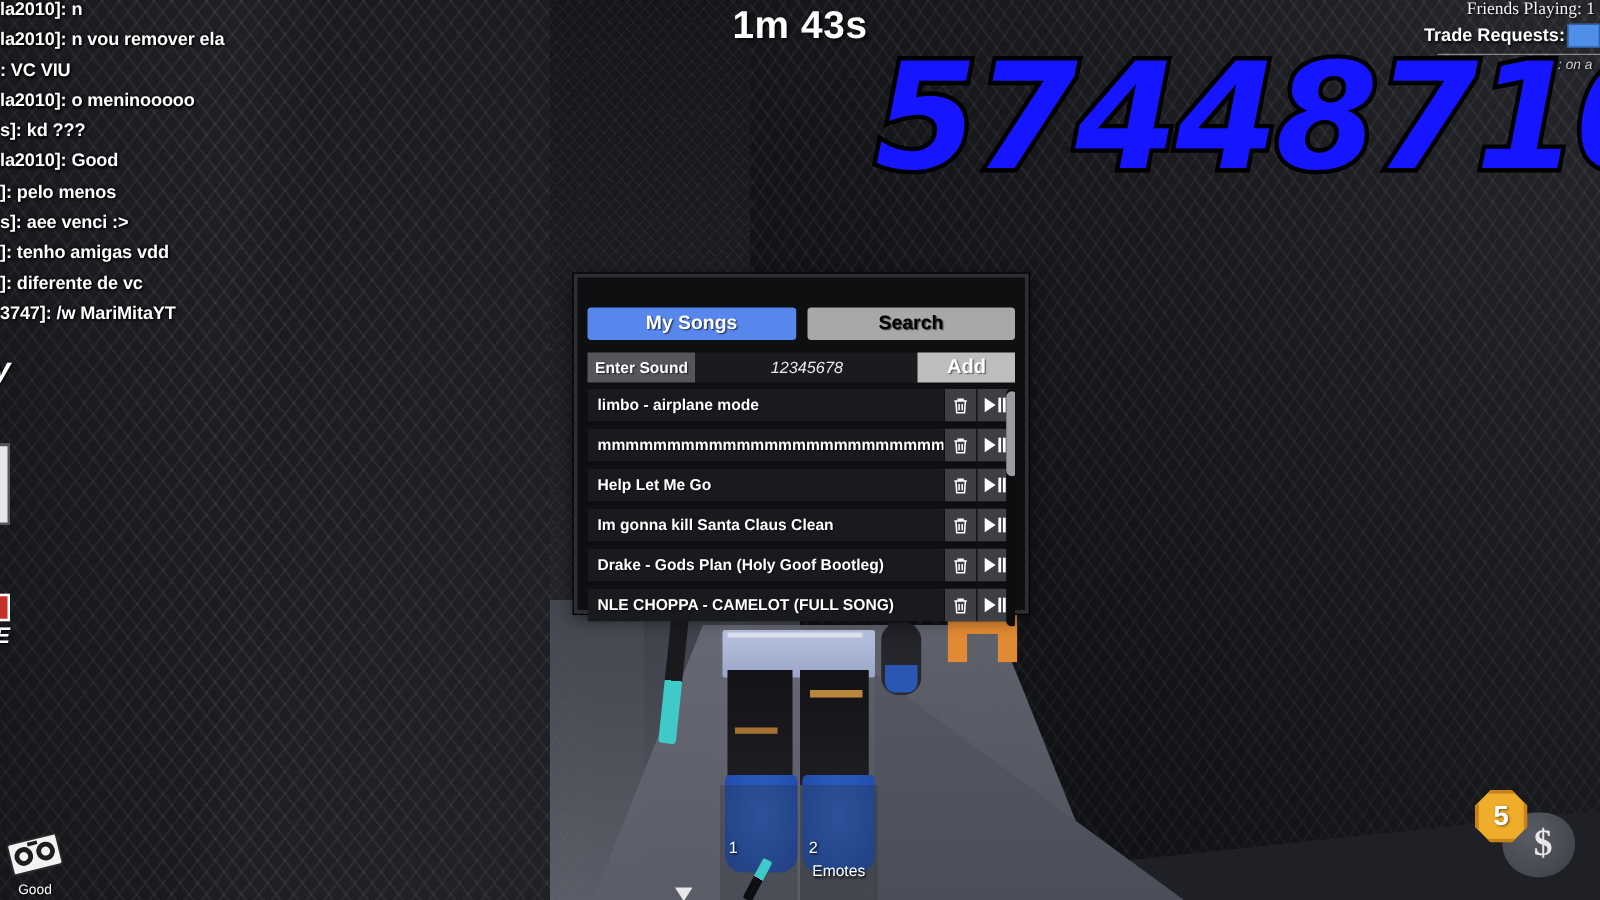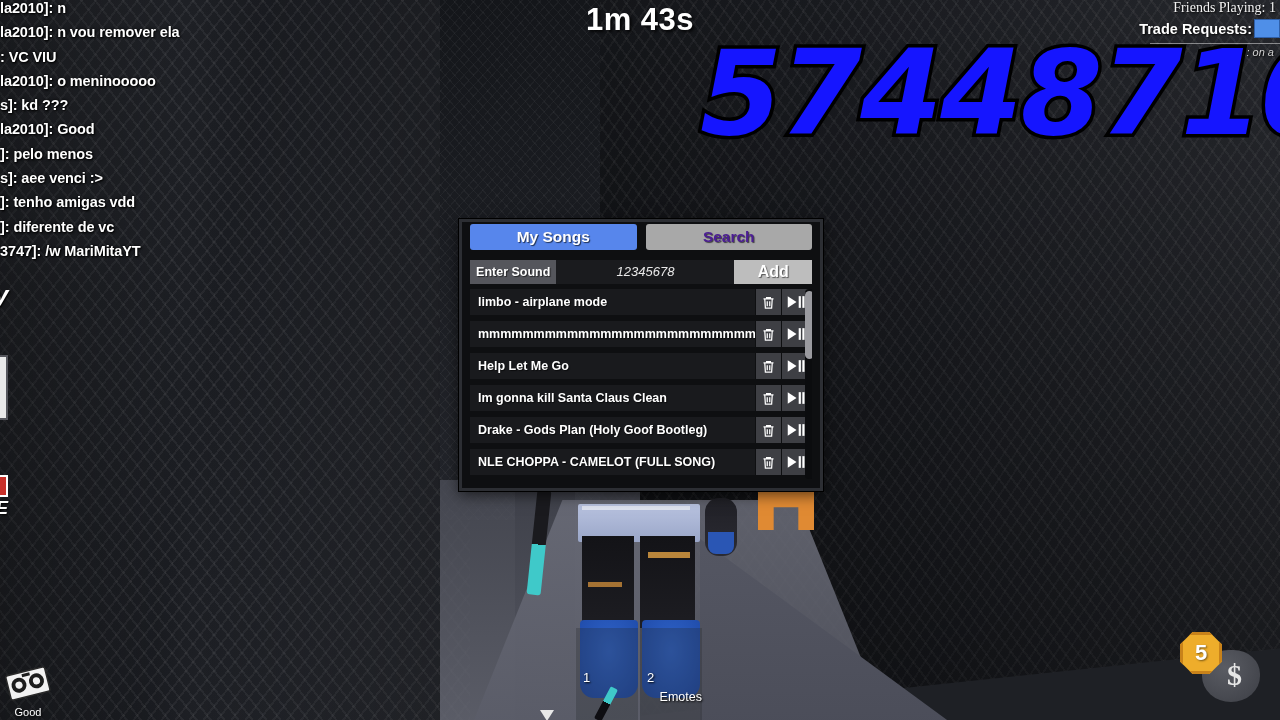--- a/index.html
+++ b/index.html
@@ -175,29 +175,29 @@
     text-shadow:1px 1px 2px #000; white-space:nowrap;
   }
 
   
   .panel {
     position:absolute; left:459px; top:219px; width:364px; height:272px;
     background:#0e0f11;
     border:3px solid #2c2e33;
     box-shadow:0 0 0 1px #000, 0 4px 14px rgba(0,0,0,.6);
   }
-  .tabrow { display:flex; gap:9px; padding:2px 8px 8px 8px; }
+  .tabrow { display:flex; gap:9px; padding:24px 8px 8px 8px; }
   .tab {
     flex:1; height:26px; line-height:26px; text-align:center;
     font-size:15.5px; font-weight:700; color:#fff;
     text-shadow:1px 1px 1px rgba(0,0,0,.65);
     border-radius:3px; cursor:pointer; user-select:none;
   }
   .tab.active { background:#5786ec; }
-  .tab.inactive { background:#a8a8a8; color:#4c1d95; }
+  .tab.inactive { background:#a8a8a8; color:#000000; }
 
   .idrow {
     display:flex; align-items:center; gap:0;
     margin:2px 8px 5px 8px; height:24px;
   }
   .idlabel {
     width:116px; height:24px; line-height:24px;
     background:#55565c; color:#fff; font-size:12.5px; font-weight:700;
     text-align:center; text-shadow:1px 1px 1px rgba(0,0,0,.6);
   }
@@ -251,21 +251,21 @@
     text-shadow:1px 1px 2px #000;
   }
 
   
   .slot { position:absolute; bottom:0; width:62px; height:92px;
     background:rgba(40,42,48,.30); cursor:pointer; }
   .slot#slot1 { left:576px; }
   .slot#slot2 { left:640px; }
   .slot-num{ position:absolute; left:7px; top:42px; font-size:13px; color:#fff;
     text-shadow:1px 1px 2px #000; }
-  .slot-label{ position:absolute; left:0; width:62px; top:62px; text-align:right;
+  .slot-label{ position:absolute; left:0; width:62px; top:62px; text-align:center;
     font-size:12.5px; color:#fff; text-shadow:1px 1px 2px #000; }
   .slot-knife{
     position:absolute; left:26px; top:58px; width:8px; height:36px;
     background:linear-gradient(180deg,#3fc9c9 0 46%, #0e0e12 46% 100%);
     transform:rotate(28deg); border-radius:2px;
   }
 
   
   .currency{ position:absolute; right:20px; bottom:18px; width:86px; height:70px; }
   .moneybag{

